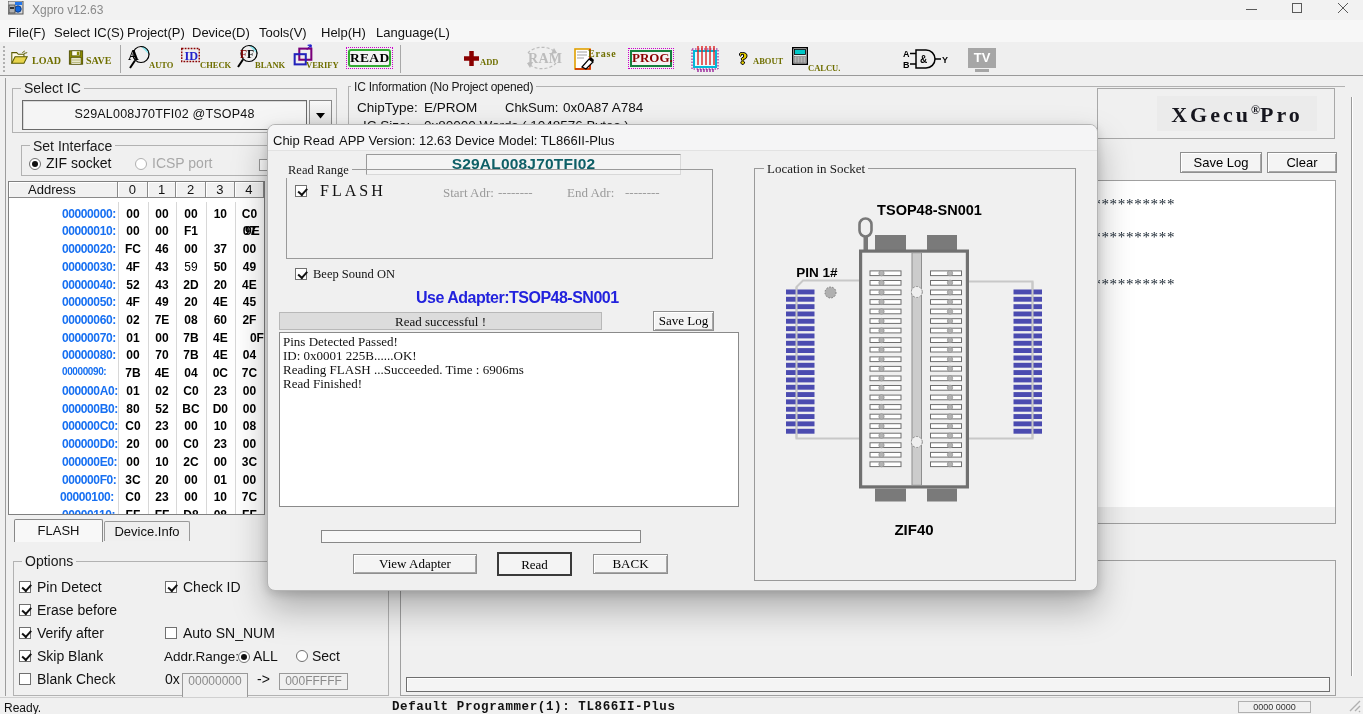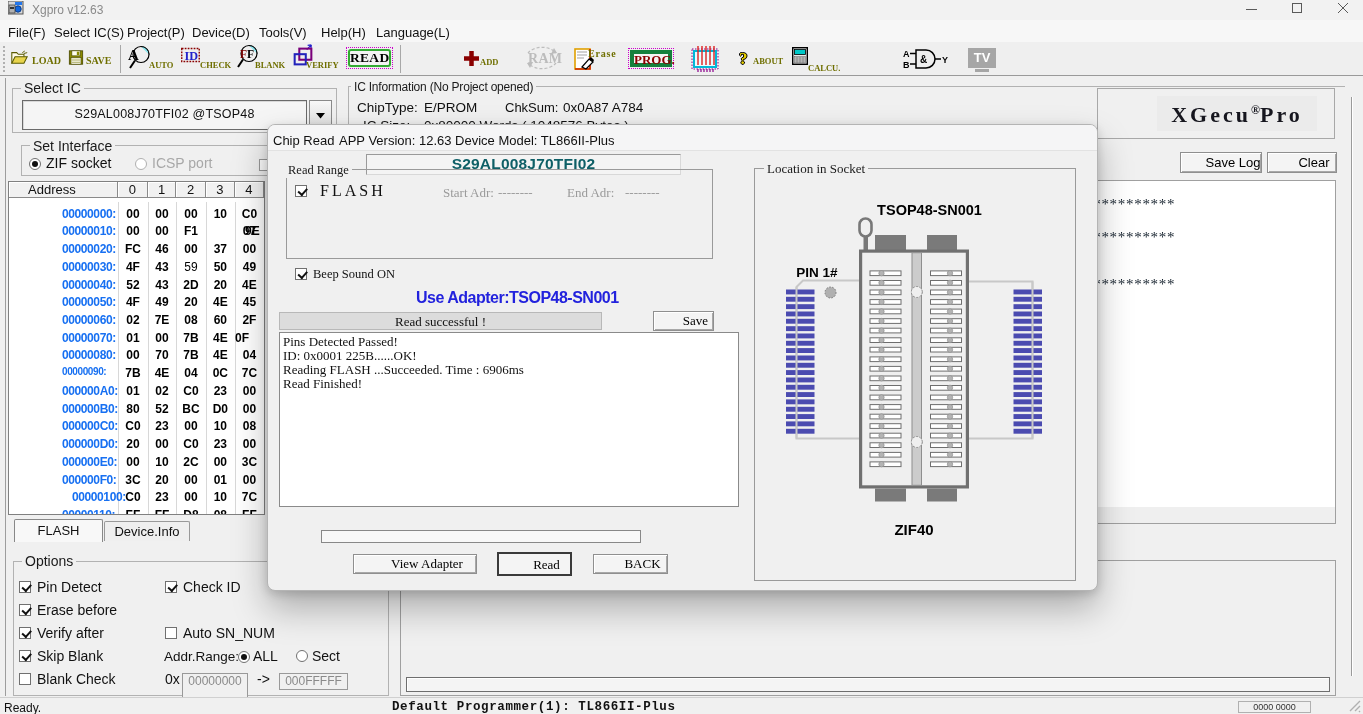--- a/index.html
+++ b/index.html
@@ -6,21 +6,21 @@
 html,body { width:1363px; height:714px; overflow:hidden; }
 body { font-family:"Liberation Sans",sans-serif; background:#f0f0f0; position:relative; }
 #win { position:absolute; left:0; top:0; width:1363px; height:714px; background:#f0f0f0; }
 .abs { position:absolute; }
 .group { position:absolute; border:1px solid #b2b2b2; }
 .glabel { position:absolute; background:#f0f0f0; padding:0 3px; font-size:14px; color:#1a1a1a; white-space:nowrap; }
 .cb { position:absolute; width:12px; height:12px; background:#fff; border:1px solid #707070; }
 .cb.checked:after { content:""; position:absolute; left:1.5px; top:1.5px; width:7px; height:3.5px; border-left:2px solid #111; border-bottom:2px solid #111; transform:rotate(-48deg); }
 .radio { position:absolute; width:12px; height:12px; background:#fff; border:1px solid #707070; border-radius:50%; }
 .radio.sel:after { content:""; position:absolute; left:2px; top:2px; width:6px; height:6px; background:#111; border-radius:50%; }
-.btn { position:absolute; background:#f4f4f4; border:1px solid #8f8f8f; box-shadow:inset 1px 1px 0 #fff, inset -1px -1px 0 #a8a8a8; text-align:center; color:#000;padding-left:24px; }
+.btn { position:absolute; background:#f4f4f4; border:1px solid #8f8f8f; box-shadow:inset 1px 1px 0 #fff, inset -1px -1px 0 #a8a8a8; text-align:center; color:#000; }
 .serif { font-family:"Liberation Serif",serif; }
 .mono { font-family:"Liberation Mono",monospace; }
 </style>
 </head>
 <body>
 <div id="win">
 
 <div class="abs" style="left:0;top:0;width:1363px;height:20px;background:#f2f2f2;"></div>
 <div class="abs" style="left:8px;top:1px;width:16px;height:14px;">
 <svg width="16" height="14" viewBox="0 0 16 14">
@@ -121,21 +121,21 @@
   <svg class="abs" style="left:574px;top:48px;" width="22" height="22" viewBox="0 0 22 22">
     <rect x="1" y="1" width="15" height="20" fill="#fff" stroke="#e0a000" stroke-width="1.6"></rect>
     <path d="M16 1 L16 21 L1 21" stroke="#cc2200" stroke-width="1.6" fill="none"></path>
     <path d="M3 4 H13 M3 7 H13 M3 10 H10" stroke="#999" stroke-width="0.9"></path>
     <path d="M8 19 L15 11 L19 14 L12 21 Z" fill="#fff" stroke="#000" stroke-width="1.2"></path>
     <path d="M15 11 L19 14 L20 12 L17 9 Z" fill="#000"></path>
   </svg>
   <span class="abs" style="left:588px;top:48px;font-size:10px;letter-spacing:0.8px;">Erase</span>
 
   <div class="abs" style="left:628px;top:48px;width:46px;height:21px;border:1px dotted #cc00cc;"></div>
-  <div class="abs" style="left:630px;top:50px;width:42px;height:17px;border:4px solid #15803d;background:#f4f4f4;text-align:center;font-size:13px;color:#8a0000;line-height:12px;">PROG.</div>
+  <div class="abs" style="left:630px;top:50px;width:42px;height:17px;border:2px solid #15803d;background:#f4f4f4;text-align:center;font-size:13px;color:#8a0000;line-height:12px;">PROG.</div>
 
   <svg class="abs" style="left:691px;top:45px;" width="28" height="28" viewBox="0 0 28 28">
     <rect x="3" y="6" width="22" height="16" fill="#eafcff" stroke="#00b8d8" stroke-width="2"></rect>
     <rect x="1" y="4" width="26" height="20" fill="none" stroke="#8a008a" stroke-width="1" stroke-dasharray="1.5 1.5"></rect>
     <path d="M7 1 V20 M11 1 V20 M15 1 V20 M19 1 V20 M23 1 V20" stroke="#dd2222" stroke-width="1.4"></path>
     <path d="M7 24 V27 M10 24 V27 M13 24 V27 M16 24 V27 M19 24 V27 M22 24 V27" stroke="#8a008a" stroke-width="1.2"></path>
   </svg>
 
   <span class="abs" style="left:739px;top:49px;font-size:17px;color:#e8d000;text-shadow:-1px 0 #000,1px 0 #000,0 -1px #000,0 1px #000;">?</span>
   <span class="abs" style="left:753px;top:56px;font-size:8.5px;">ABOUT</span>
@@ -243,21 +243,21 @@
 <div style="position:absolute;left:109.3px;top:111.4px;width:29.3px;text-align:center;font-size:12px;font-weight:bold;color:#000;">02</div>
 <div style="position:absolute;left:138.6px;top:111.4px;width:28.8px;text-align:center;font-size:12px;font-weight:bold;color:#000;">7E</div>
 <div style="position:absolute;left:167.4px;top:111.4px;width:29.3px;text-align:center;font-size:12px;font-weight:bold;color:#000;">08</div>
 <div style="position:absolute;left:196.7px;top:111.4px;width:29.3px;text-align:center;font-size:12px;font-weight:bold;color:#000;">60</div>
 <div style="position:absolute;left:226.0px;top:111.4px;width:28.9px;text-align:center;font-size:12px;font-weight:bold;color:#000;">2F</div>
 <div style="position:absolute;left:53px;top:129.2px;width:56px;font-size:12px;font-weight:bold;color:#1770f2;letter-spacing:-0.4px;white-space:nowrap;">00000070:</div>
 <div style="position:absolute;left:109.3px;top:129.2px;width:29.3px;text-align:center;font-size:12px;font-weight:bold;color:#000;">01</div>
 <div style="position:absolute;left:138.6px;top:129.2px;width:28.8px;text-align:center;font-size:12px;font-weight:bold;color:#000;">00</div>
 <div style="position:absolute;left:167.4px;top:129.2px;width:29.3px;text-align:center;font-size:12px;font-weight:bold;color:#000;">7B</div>
 <div style="position:absolute;left:196.7px;top:129.2px;width:29.3px;text-align:center;font-size:12px;font-weight:bold;color:#000;">4E</div>
-<div style="position:absolute;left:226.0px;top:129.2px;width:28.9px;text-align:left;font-size:12px;font-weight:bold;color:#000;">0F</div>
+<div style="position:absolute;left:226.0px;top:129.2px;width:28.9px;text-align:right;font-size:12px;font-weight:bold;color:#000;">0F</div>
 <div style="position:absolute;left:53px;top:146.9px;width:56px;font-size:12px;font-weight:bold;color:#1770f2;letter-spacing:-0.4px;white-space:nowrap;">00000080:</div>
 <div style="position:absolute;left:109.3px;top:146.9px;width:29.3px;text-align:center;font-size:12px;font-weight:bold;color:#000;">00</div>
 <div style="position:absolute;left:138.6px;top:146.9px;width:28.8px;text-align:center;font-size:12px;font-weight:bold;color:#000;">70</div>
 <div style="position:absolute;left:167.4px;top:146.9px;width:29.3px;text-align:center;font-size:12px;font-weight:bold;color:#000;">7B</div>
 <div style="position:absolute;left:196.7px;top:146.9px;width:29.3px;text-align:center;font-size:12px;font-weight:bold;color:#000;">4E</div>
 <div style="position:absolute;left:226.0px;top:146.9px;width:28.9px;text-align:center;font-size:12px;font-weight:bold;color:#000;">04</div>
 <div style="position:absolute;left:53px;top:164.7px;width:56px;font-size:10px;font-weight:bold;color:#1770f2;letter-spacing:-0.4px;white-space:nowrap;">00000090:</div>
 <div style="position:absolute;left:109.3px;top:164.7px;width:29.3px;text-align:center;font-size:12px;font-weight:bold;color:#000;">7B</div>
 <div style="position:absolute;left:138.6px;top:164.7px;width:28.8px;text-align:center;font-size:12px;font-weight:bold;color:#000;">4E</div>
 <div style="position:absolute;left:167.4px;top:164.7px;width:29.3px;text-align:center;font-size:12px;font-weight:bold;color:#000;">04</div>
@@ -292,21 +292,21 @@
 <div style="position:absolute;left:138.6px;top:253.4px;width:28.8px;text-align:center;font-size:12px;font-weight:bold;color:#000;">10</div>
 <div style="position:absolute;left:167.4px;top:253.4px;width:29.3px;text-align:center;font-size:12px;font-weight:bold;color:#000;">2C</div>
 <div style="position:absolute;left:196.7px;top:253.4px;width:29.3px;text-align:center;font-size:12px;font-weight:bold;color:#000;">00</div>
 <div style="position:absolute;left:226.0px;top:253.4px;width:28.9px;text-align:center;font-size:12px;font-weight:bold;color:#000;">3C</div>
 <div style="position:absolute;left:53px;top:271.1px;width:56px;font-size:12px;font-weight:bold;color:#1770f2;letter-spacing:-0.4px;white-space:nowrap;">000000F0:</div>
 <div style="position:absolute;left:109.3px;top:271.1px;width:29.3px;text-align:center;font-size:12px;font-weight:bold;color:#000;">3C</div>
 <div style="position:absolute;left:138.6px;top:271.1px;width:28.8px;text-align:center;font-size:12px;font-weight:bold;color:#000;">20</div>
 <div style="position:absolute;left:167.4px;top:271.1px;width:29.3px;text-align:center;font-size:12px;font-weight:bold;color:#000;">00</div>
 <div style="position:absolute;left:196.7px;top:271.1px;width:29.3px;text-align:center;font-size:12px;font-weight:bold;color:#000;">01</div>
 <div style="position:absolute;left:226.0px;top:271.1px;width:28.9px;text-align:center;font-size:12px;font-weight:bold;color:#000;">00</div>
-<div style="position:absolute;left:63px;top:288.8px;width:56px;font-size:12px;font-weight:bold;color:#1770f2;letter-spacing:-0.4px;white-space:nowrap;">00000100:</div>
+<div style="position:absolute;left:51px;top:288.8px;width:56px;font-size:12px;font-weight:bold;color:#1770f2;letter-spacing:-0.4px;white-space:nowrap;">00000100:</div>
 <div style="position:absolute;left:109.3px;top:288.8px;width:29.3px;text-align:center;font-size:12px;font-weight:bold;color:#000;">C0</div>
 <div style="position:absolute;left:138.6px;top:288.8px;width:28.8px;text-align:center;font-size:12px;font-weight:bold;color:#000;">23</div>
 <div style="position:absolute;left:167.4px;top:288.8px;width:29.3px;text-align:center;font-size:12px;font-weight:bold;color:#000;">00</div>
 <div style="position:absolute;left:196.7px;top:288.8px;width:29.3px;text-align:center;font-size:12px;font-weight:bold;color:#000;">10</div>
 <div style="position:absolute;left:226.0px;top:288.8px;width:28.9px;text-align:center;font-size:12px;font-weight:bold;color:#000;">7C</div>
 <div style="position:absolute;left:53px;top:306.6px;width:56px;font-size:12px;font-weight:bold;color:#1770f2;letter-spacing:-0.4px;white-space:nowrap;">00000110:</div>
 <div style="position:absolute;left:109.3px;top:306.6px;width:29.3px;text-align:center;font-size:12px;font-weight:bold;color:#000;">FF</div>
 <div style="position:absolute;left:138.6px;top:306.6px;width:28.8px;text-align:center;font-size:12px;font-weight:bold;color:#000;">FF</div>
 <div style="position:absolute;left:167.4px;top:306.6px;width:29.3px;text-align:center;font-size:12px;font-weight:bold;color:#000;">D8</div>
 <div style="position:absolute;left:196.7px;top:306.6px;width:29.3px;text-align:center;font-size:12px;font-weight:bold;color:#000;">08</div>

